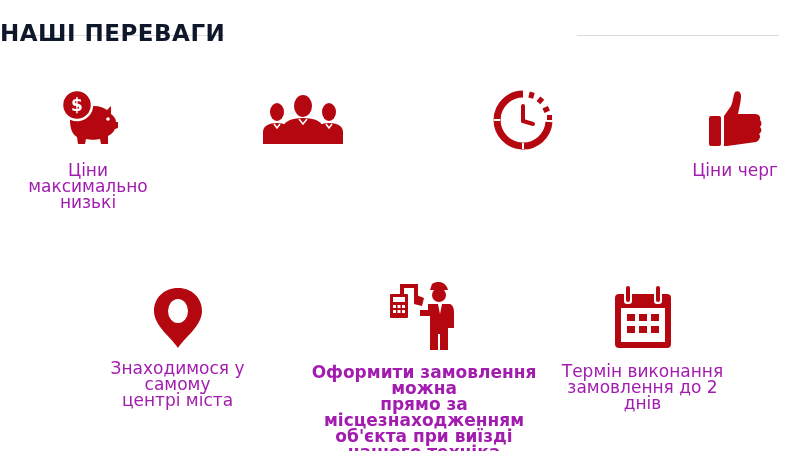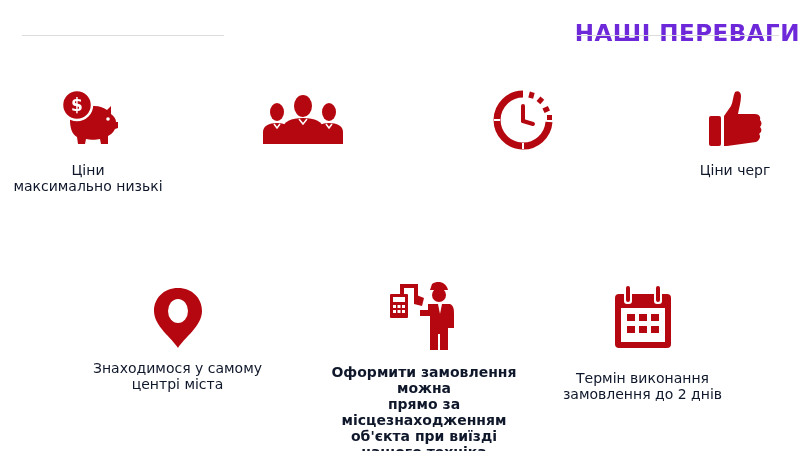--- a/index.html
+++ b/index.html
@@ -2,27 +2,27 @@
 <html><head>
 <meta charset="utf-8">
 <style>
   html, body { margin: 0; padding: 0; background: #ffffff; }
   body { width: 800px; height: 451px; position: relative; overflow: hidden;
          font-family: "Liberation Sans", sans-serif; color: #222; }
   .header { position: absolute; top: 0; left: 0; width: 800px; height: 70px; }
   .header-line { position: absolute; top: 35px; height: 1px; background: #dcdcdc; }
   .header-line.left { left: 22px; width: 202px; }
   .header-line.right { left: 577px; width: 202px; }
-  .title { position: absolute; top: 20px; left: 0; width: 800px; text-align: right;
+  .title { position: absolute; top: 20px; left: 0; width: 800px; text-align: left;
            font-family: "DejaVu Sans", sans-serif; font-weight: bold; font-size: 23px;
-           letter-spacing: 0.5px; color: #6d28d9; }
+           letter-spacing: 0.5px; color: #0f172a; }
   .feature { position: absolute; text-align: center; }
   .feature .icon { display: block; margin: 0 auto; }
-  .feature .text { font-family: "DejaVu Sans", sans-serif; font-size: 14px;
-                   line-height: 16px; color: #0f172a; white-space: pre-line; margin-top: 10px; }
+  .feature .text { font-family: "DejaVu Sans", sans-serif; font-size: 17px;
+                   line-height: 16px; color: #a21caf; white-space: pre-line; margin-top: 10px; }
 </style>
 </head>
 <body>
 
 <div class="header">
   <div class="header-line left"></div>
   <div class="title">НАШІ ПЕРЕВАГИ</div>
   <div class="header-line right"></div>
 </div>
 
@@ -133,15 +133,15 @@
     <rect x="43" y="0" width="4" height="16" rx="2" fill="#b5070f"></rect>
     <g fill="#b5070f">
       <rect x="14" y="28" width="8" height="7"></rect>
         <rect x="26" y="28" width="8" height="7"></rect>
         <rect x="38" y="28" width="8" height="7"></rect>
       <rect x="14" y="40" width="8" height="7"></rect>
         <rect x="26" y="40" width="8" height="7"></rect>
         <rect x="38" y="40" width="8" height="7"></rect>
     </g>
   </svg>
-  <div class="text" style="margin-top:20px;">Термін виконання
+  <div class="text" style="margin-top:13px;">Термін виконання
 замовлення до 2 днів</div>
 </div>
 
 </body></html>

